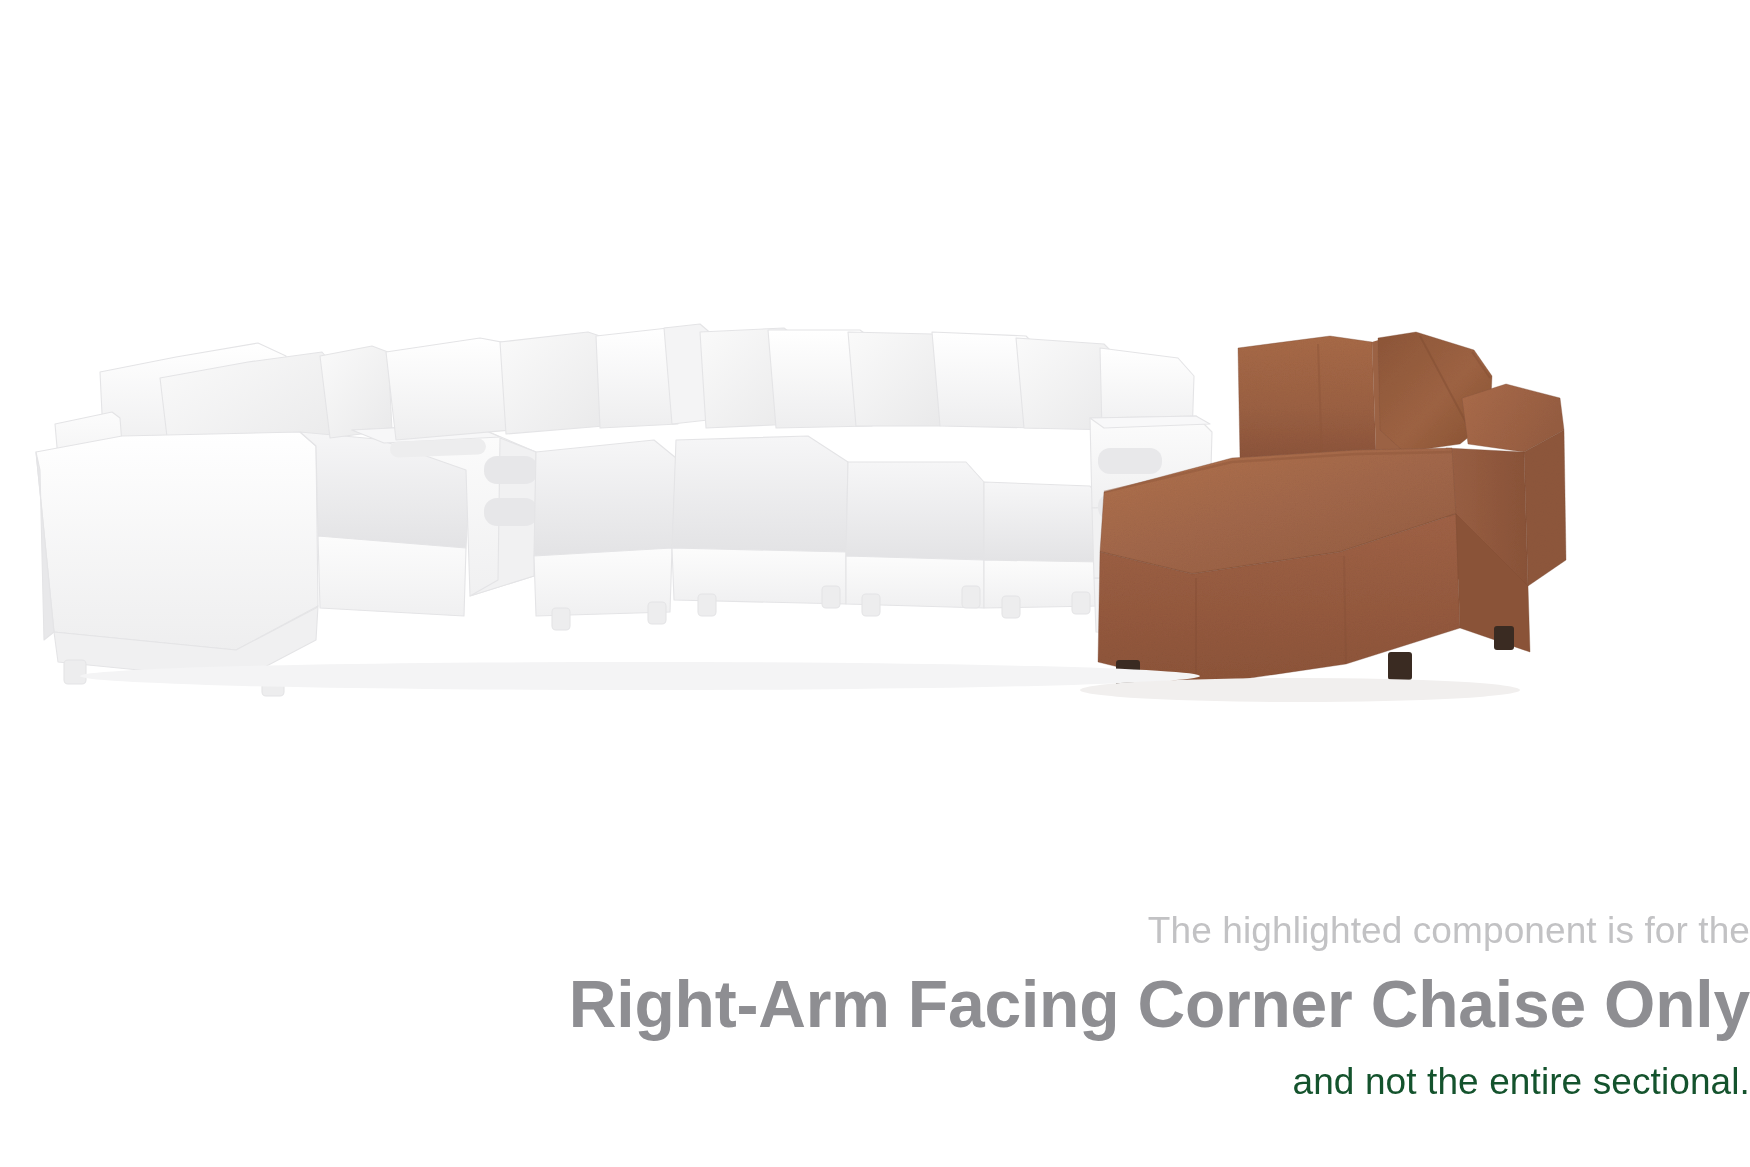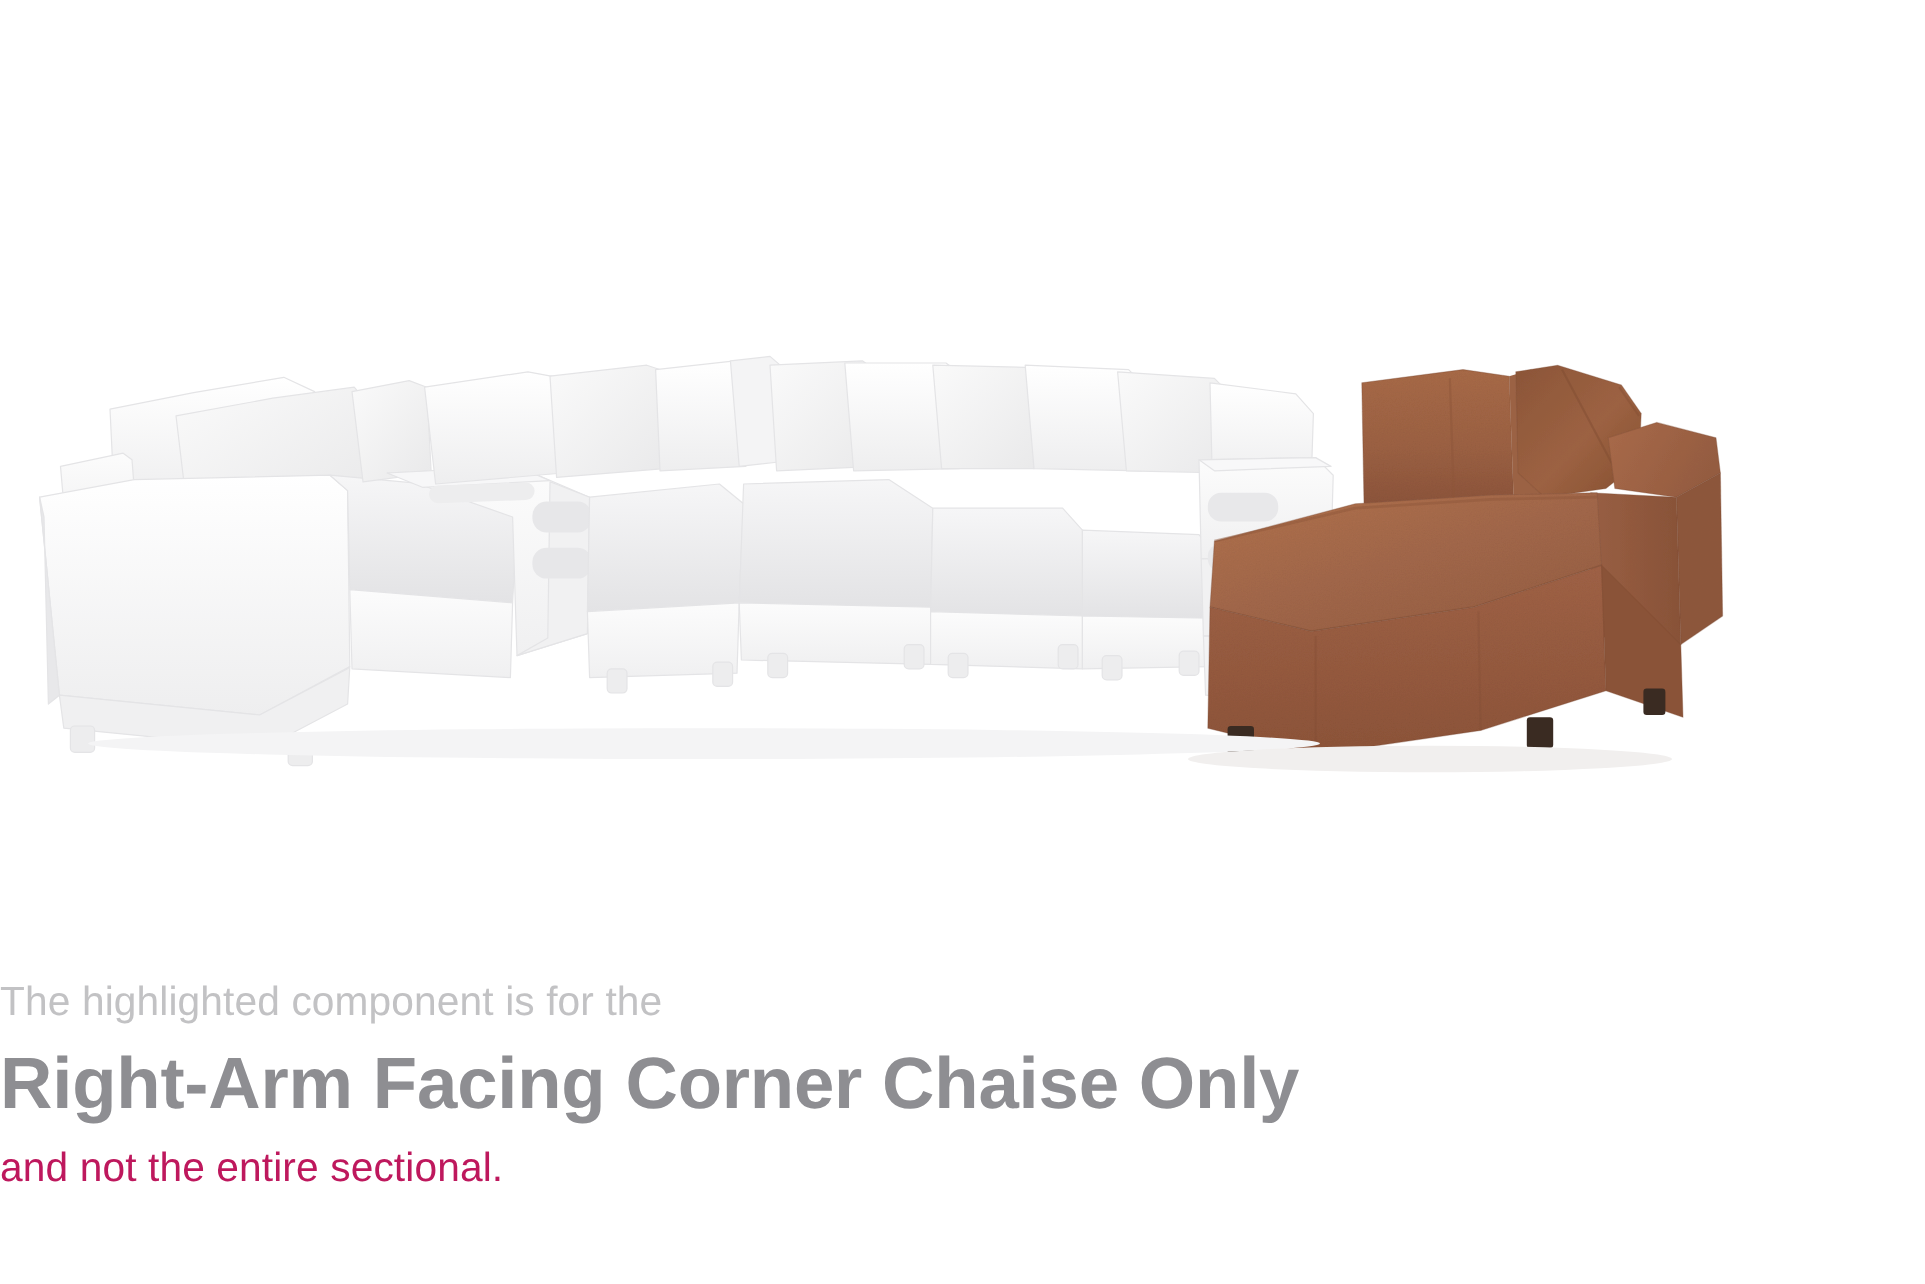--- a/index.html
+++ b/index.html
@@ -25,44 +25,44 @@
     width: 1750px;
     height: 800px;
   }
 
   .svgwrap { position:absolute; left:0; top:0; width:1750px; height:800px; }
 
   
   #caption {
     position: absolute;
     left: 0;
-    top: 892px;
+    top: 912px;
     width: 1750px;
-    text-align: left;
+    text-align: right;
   }
   #caption-line-1 {
     font-size: 37px;
     line-height: 1.0;
     color: #c2c2c4;
     letter-spacing: 0.1px;
     font-weight: 400;
     margin: 0 0 22px 0;
   }
   #caption-line-2 {
     font-size: 66px;
     line-height: 1.0;
     color: #8e8e92;
     font-weight: 700;
     letter-spacing: -0.2px;
     margin: 0 0 26px 0;
   }
   #caption-line-3 {
     font-size: 37px;
     line-height: 1.0;
-    color: #be185d;
+    color: #14532d;
     font-weight: 400;
     letter-spacing: 0.1px;
     margin: 0;
   }
 </style>
 </head>
 <body>
 
 <div id="stage">
 

